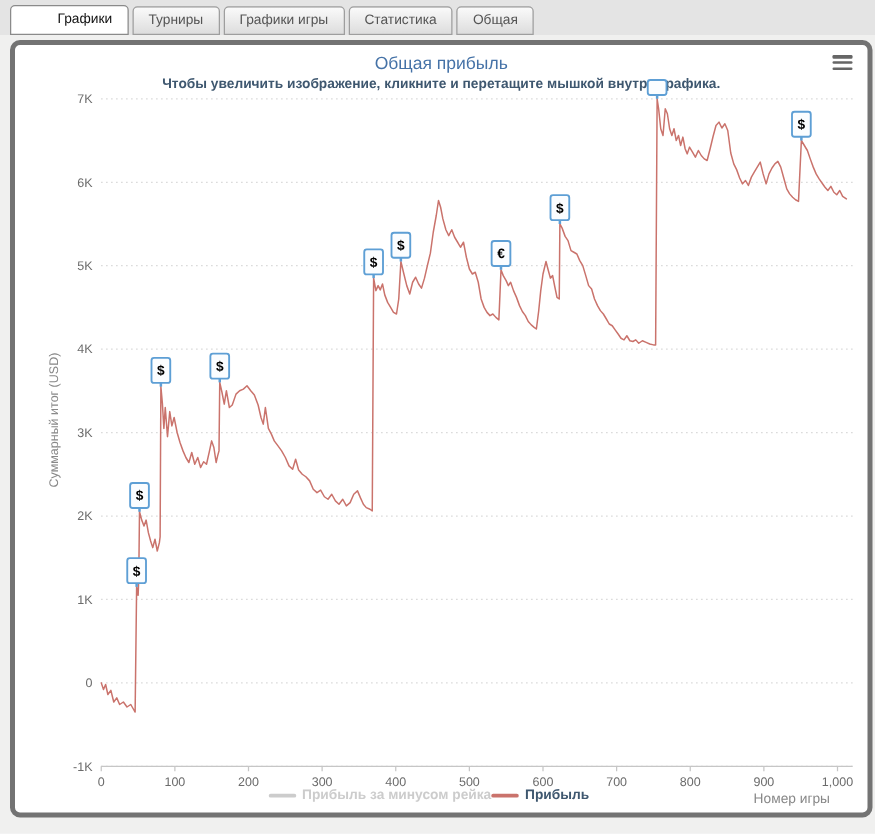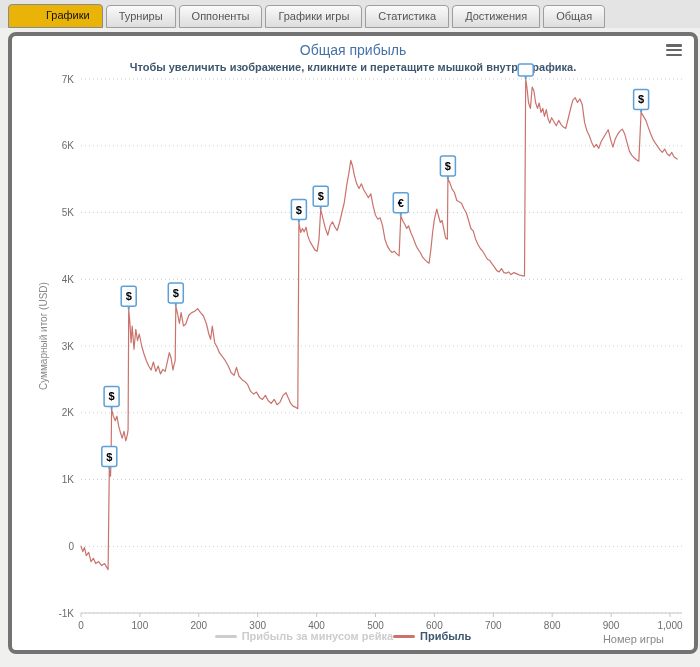--- a/index.html
+++ b/index.html
@@ -18,21 +18,21 @@
   }
   .tab{
     font-size:11px;color:#555;
     background:linear-gradient(#fafafa,#ddd);
     border:1px solid #9e9e9e;
     border-radius:4px 4px 0 0;
     padding:4px 12px 5px;
     cursor:pointer;white-space:nowrap;
   }
   .tab.active{
-    background:#eab308;color:#111;
+    background:#ffffff;color:#111;
     border-color:#8a8a8a;
     padding-bottom:6px;
     padding-left:37px;
   }
   
   .controls{
     padding:6px 10px 0;
     display:flex;align-items:center;
     font-size:11px;color:#222;
     height:22px;
@@ -96,24 +96,22 @@
   .legend-item.disabled{color:#ccc;}
   .swatch-line{width:22px;height:3px;border-radius:2px;}
   .swatch-square{width:13px;height:12px;border-radius:2px;}
 </style>
 </head>
 <body>
 
 <div class="tab-strip">
     <div class="tab active">Графики</div>
     <div class="tab">Турниры</div>
-    <div class="tab">Оппоненты</div>
     <div class="tab">Графики игры</div>
     <div class="tab">Статистика</div>
-    <div class="tab">Достижения</div>
     <div class="tab">Общая</div>
   </div>
 
 <div class="controls">
   <span class="lbl">Выбранные графики:</span>
   <div class="chart-select" role="combobox">
     <span>История прибыли</span>
     <span class="arrow">▼</span>
   </div>
 </div>

